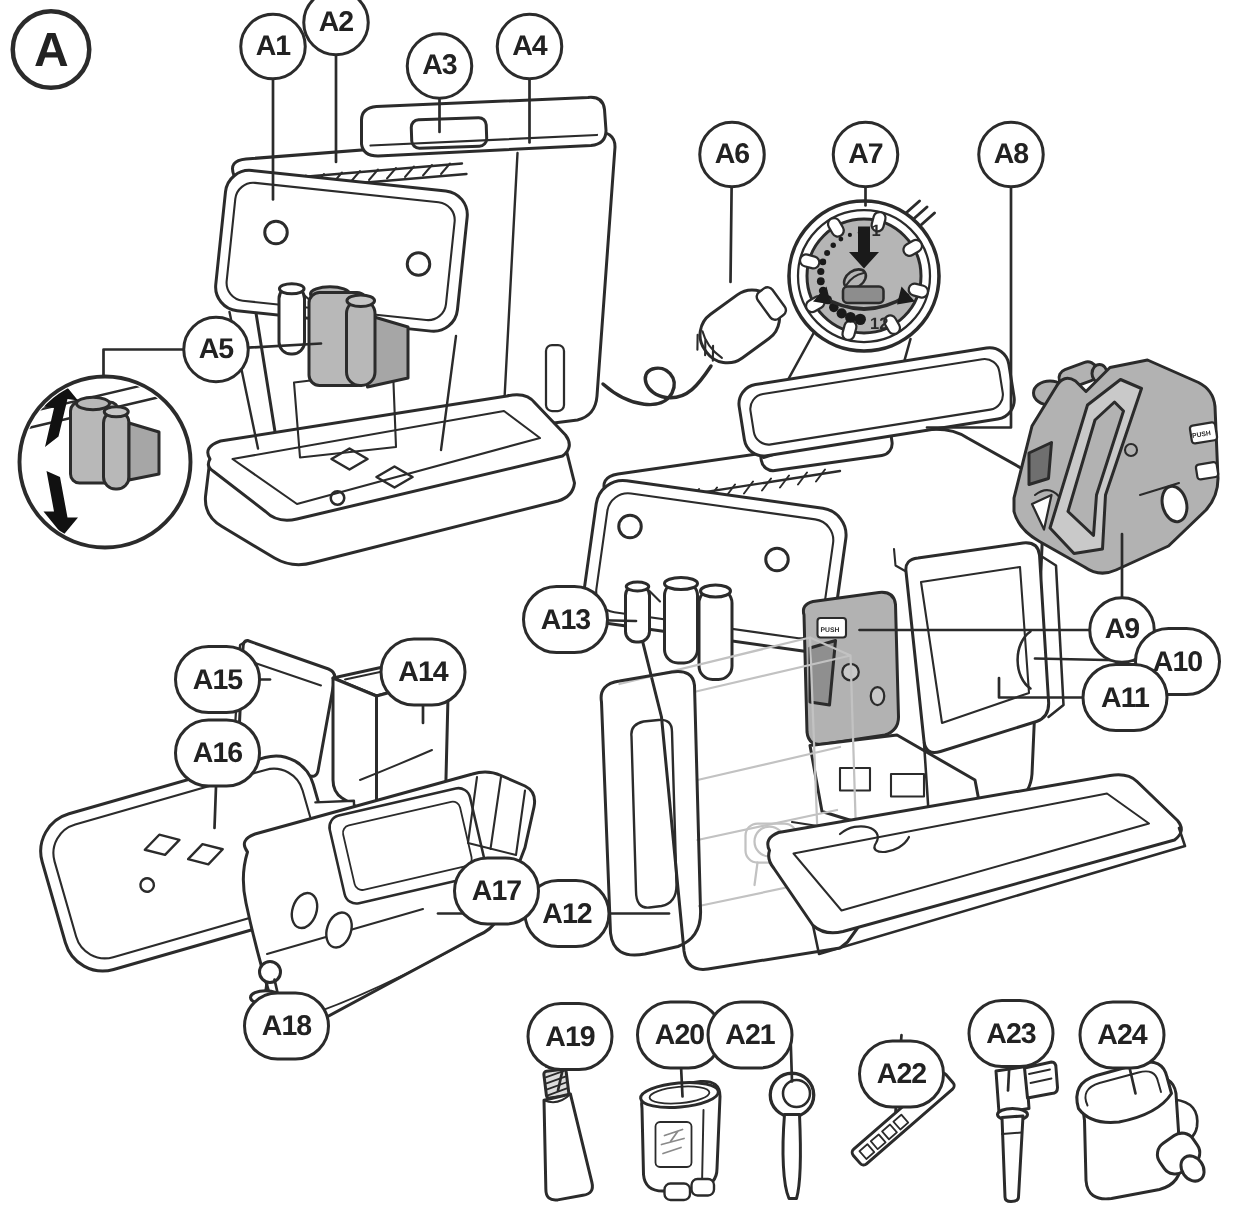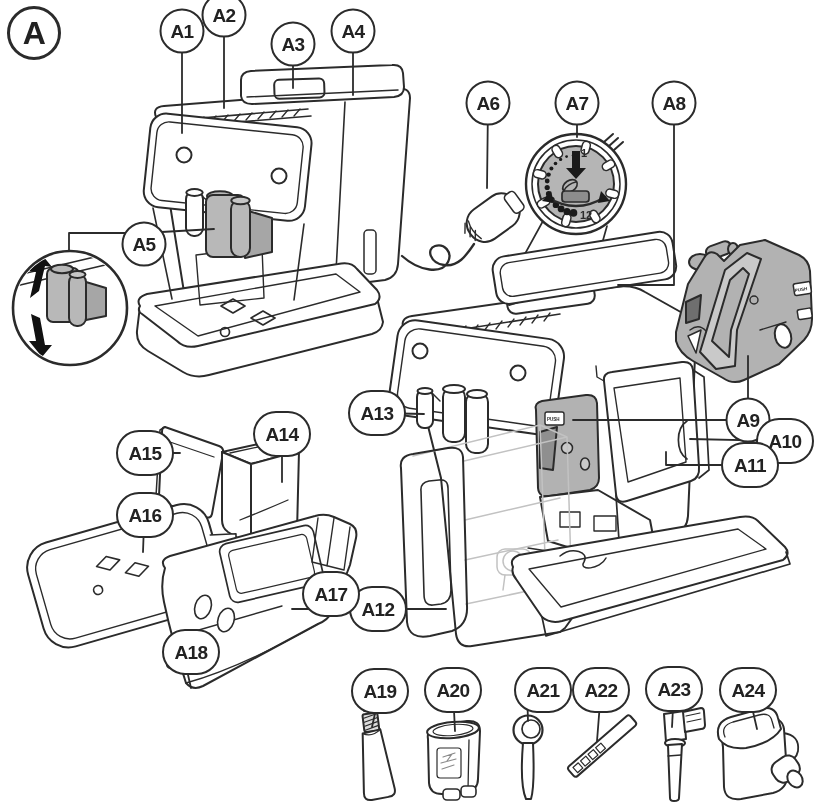--- a/index.html
+++ b/index.html
@@ -373,34 +373,34 @@
       <path d="M748,690 L757,729"></path>
     </g>
   </g>
 </svg>
 
 <div class="co big" style="left:34px;top:33px">A</div>
 <div class="co s" style="left:182px;top:31px">A1</div>
 <div class="co s" style="left:224px;top:15px">A2</div>
 <div class="co s" style="left:293px;top:44px">A3</div>
 <div class="co s" style="left:353px;top:31px">A4</div>
-<div class="co s" style="left:144px;top:244px">A5</div>
+<div class="co s" style="left:144px;top:233px">A5</div>
 <div class="co s" style="left:488px;top:103px">A6</div>
 <div class="co s" style="left:577px;top:103px">A7</div>
 <div class="co s" style="left:674px;top:103px">A8</div>
 <div class="co s" style="left:748px;top:420px">A9</div>
 <div class="co m" style="left:785px;top:441px">A10</div>
 <div class="co m" style="left:750px;top:465px">A11</div>
 <div class="co m" style="left:378px;top:609px">A12</div>
 <div class="co m" style="left:377px;top:413px">A13</div>
-<div class="co m" style="left:282px;top:434px">A14</div>
+<div class="co m" style="left:282px;top:448px">A14</div>
 <div class="co m" style="left:145px;top:453px">A15</div>
-<div class="co m" style="left:145px;top:515px">A16</div>
+<div class="co m" style="left:145px;top:502px">A16</div>
 <div class="co m" style="left:331px;top:594px">A17</div>
-<div class="co m" style="left:191px;top:652px">A18</div>
+<div class="co m" style="left:191px;top:684px">A18</div>
 <div class="co m" style="left:380px;top:691px">A19</div>
 <div class="co m" style="left:453px;top:690px">A20</div>
-<div class="co m" style="left:543px;top:690px">A21</div>
-<div class="co m" style="left:601px;top:690px">A22</div>
+<div class="co m" style="left:500px;top:690px">A21</div>
+<div class="co m" style="left:601px;top:716px">A22</div>
 <div class="co m" style="left:674px;top:689px">A23</div>
 <div class="co m" style="left:748px;top:690px">A24</div>
 
 </div>
 
 </body></html>

